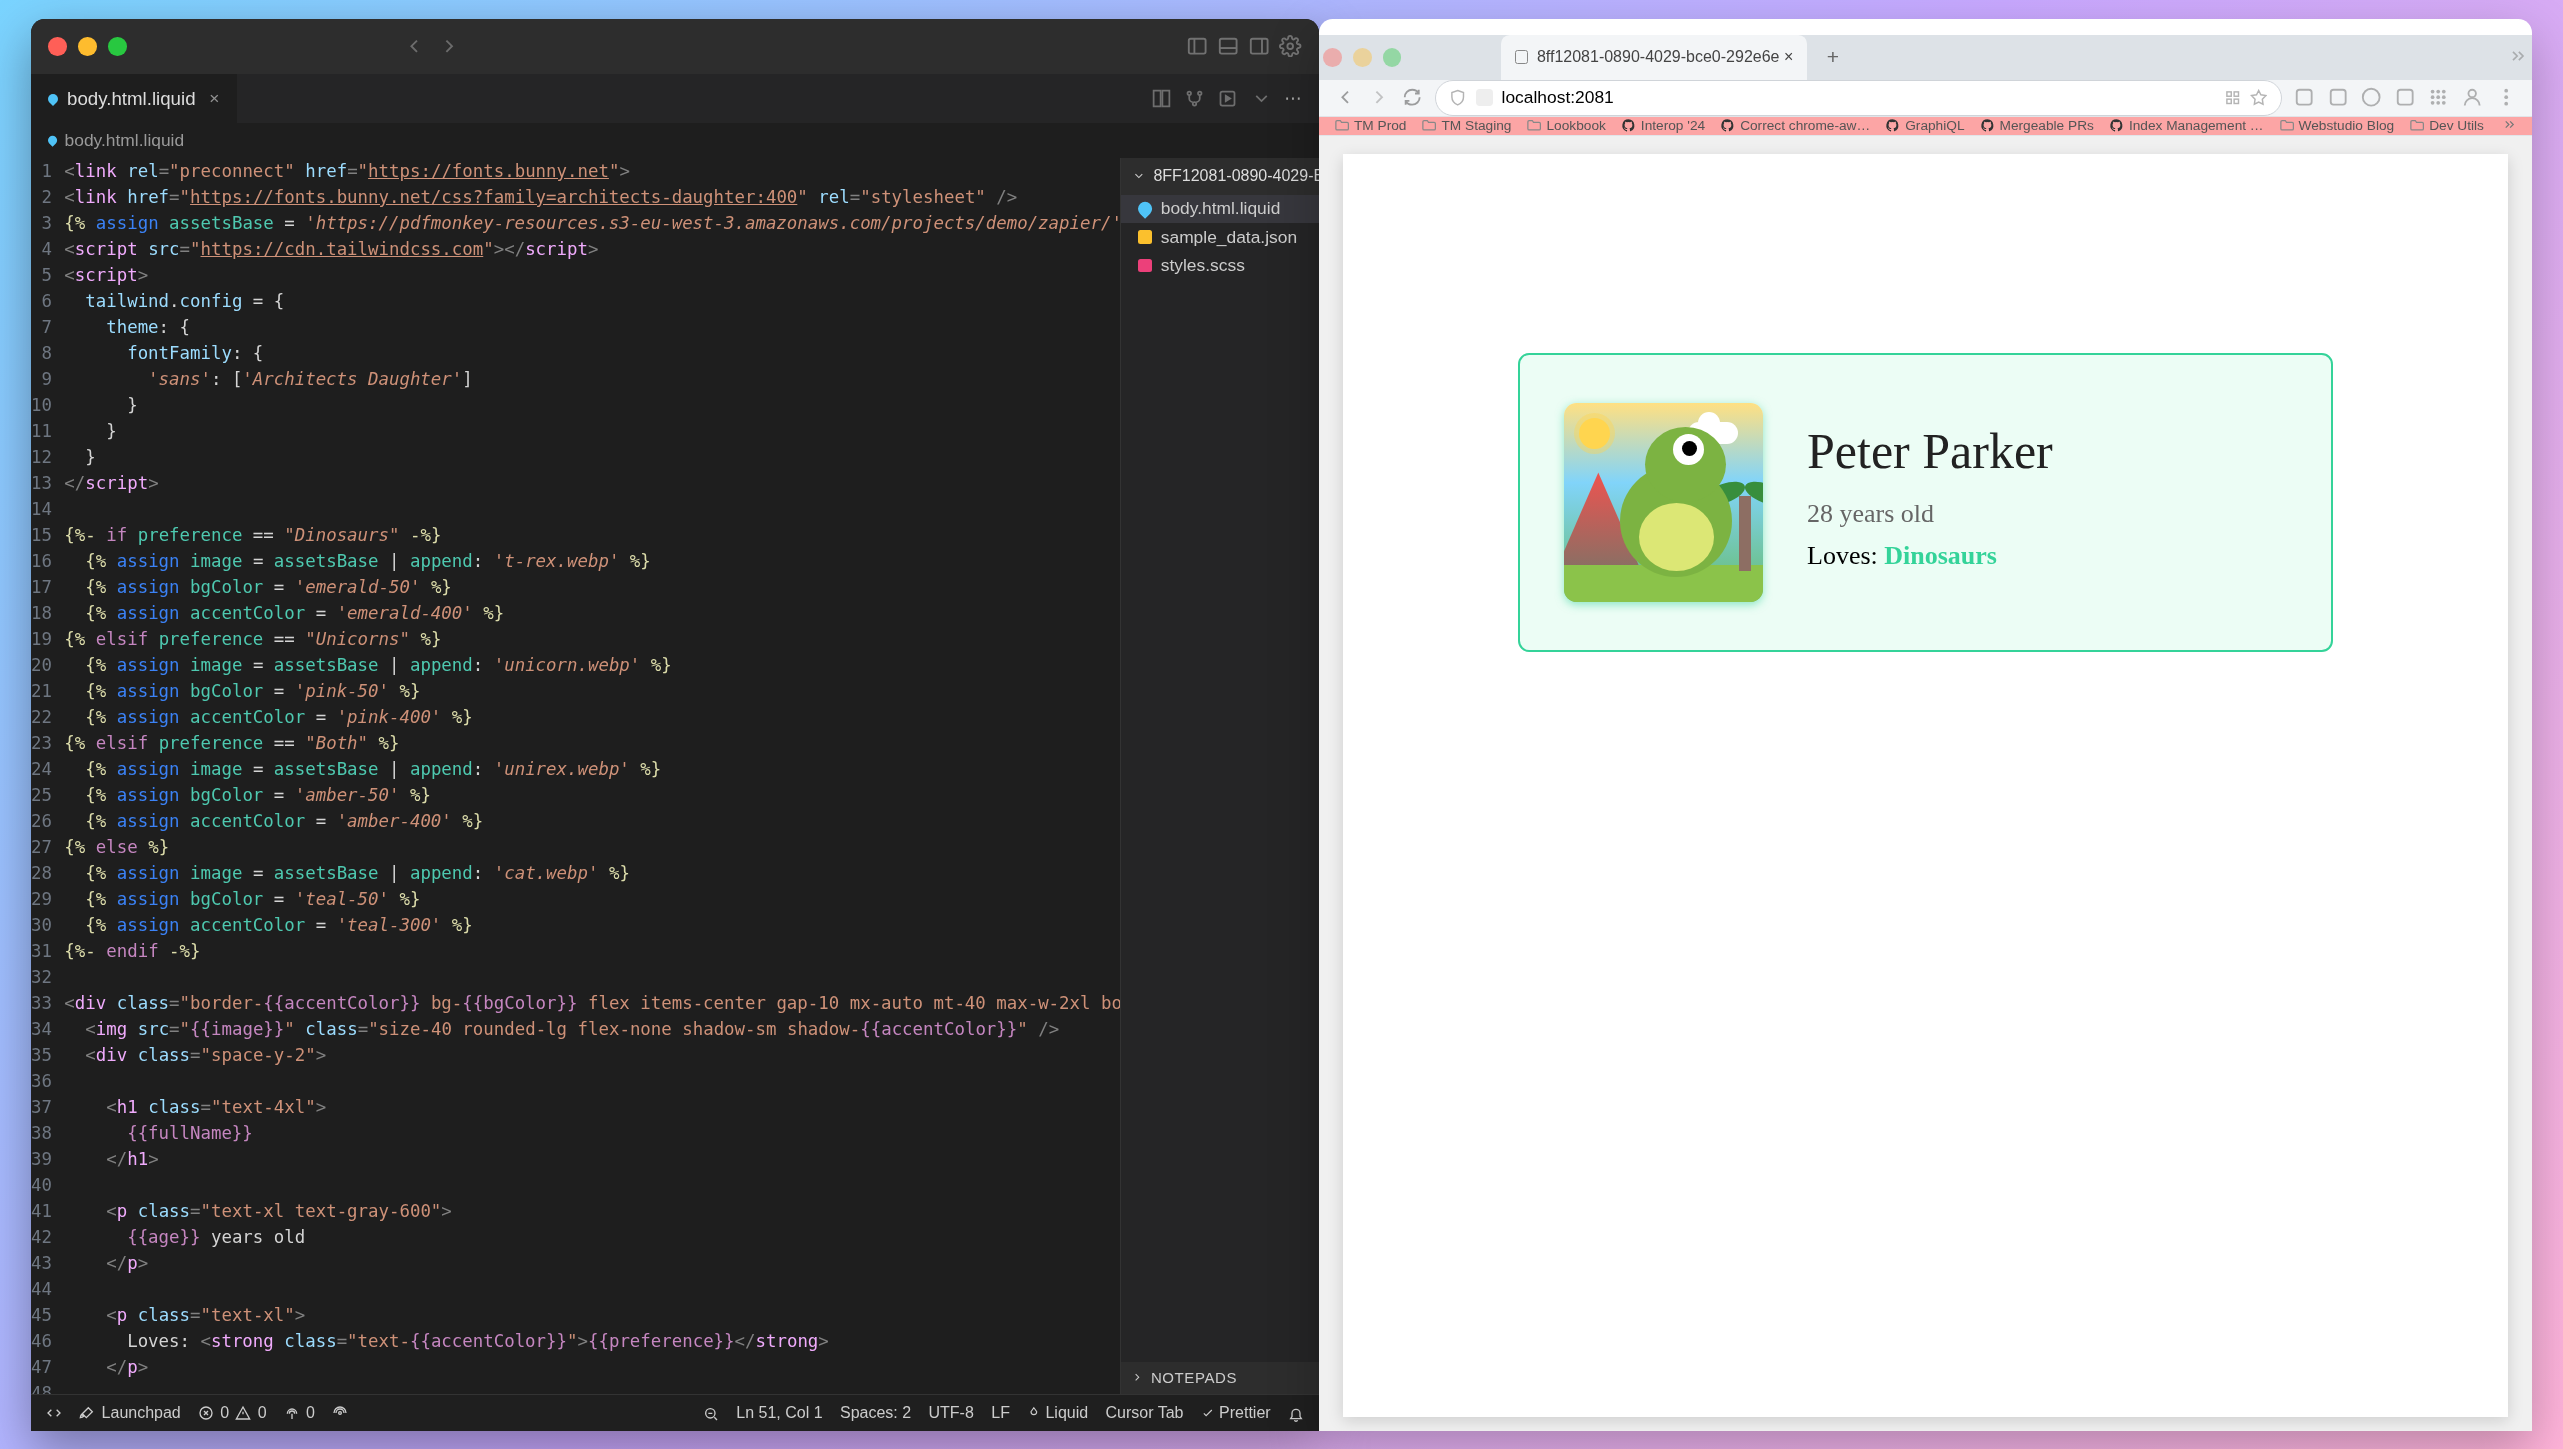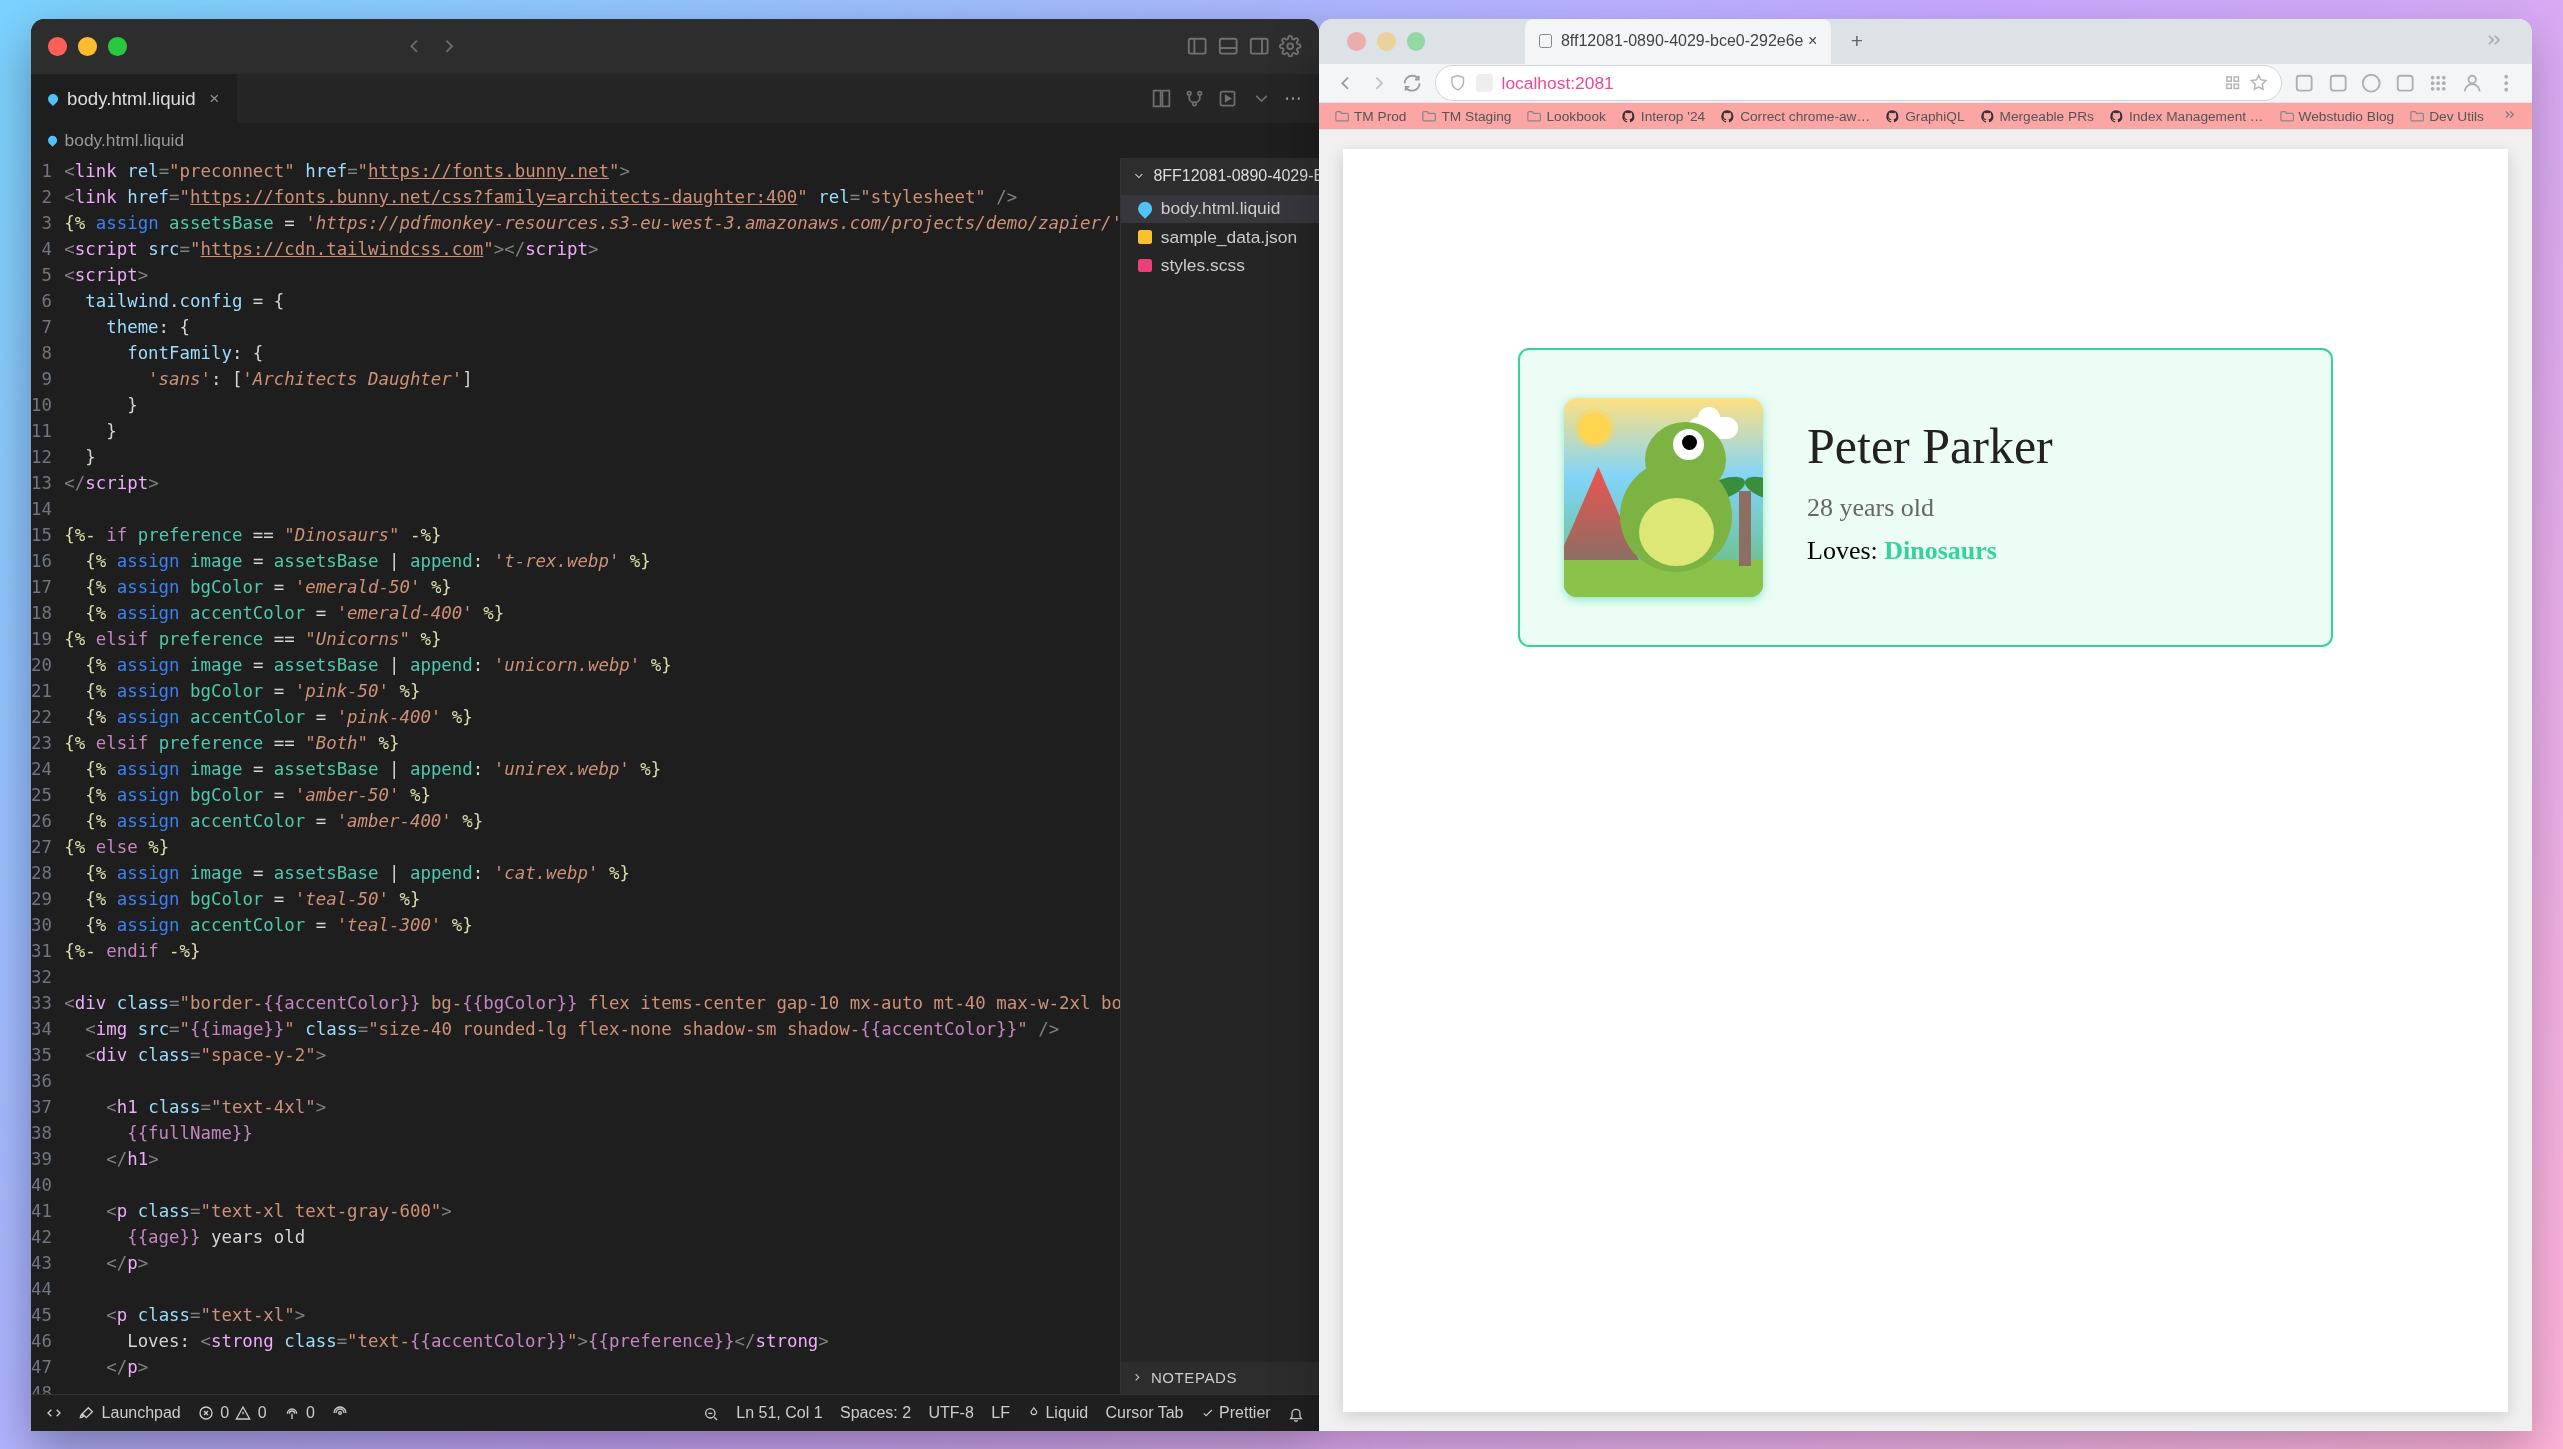--- a/index.html
+++ b/index.html
@@ -90,40 +90,40 @@
 .ed-status .right { margin-left: auto; display: flex; gap: 17.4px; align-items: flex-end; }
 
 
 .browser {
   flex: 1; background:#fff; border-radius: 13.7px 13.7px 0 0;
   display: flex; flex-direction: column; overflow: hidden;
   box-shadow: 0 18.7px 50px rgba(0,0,0,.25);
 }
 .br-titlebar {
   height: 55px; background:#dde2e7; display: flex; align-items: center;
-  padding: 0 28px; gap: 12.4px;
+  padding: 0 4px; gap: 12.4px; margin-top: 16px;
 }
 .br-tab {
   height: 45px; background:#f3f5f7; border-radius: 8.7px 8.7px 0 0;
   display: flex; align-items: center; gap: 8.7px; padding: 0 13.7px;
   font-size: 16px; color:#444; margin-left: 87px;
 }
 .br-newtab { width: 27px; height: 27px; display: flex; align-items: center; justify-content: center; font-size: 21px; color:#666; }
 .br-titlebar .spacer { flex: 1; }
 .br-titlebar-icons svg { width: 20px; height: 20px; opacity: .5; }
 
 .br-toolbar {
   height: 52px; background:#f3f5f7; border-bottom:0.6px solid #e1e4e8;
   display: flex; align-items: center; gap: 11.2px; padding: 0 15px;
 }
 .br-toolbar svg { width: 22.4px; height: 22.4px; opacity: .55; }
 .br-url {
   flex: 1; height: 36px; background:#fff; border:0.6px solid #d0d4d9;
   border-radius: 18.7px; display: flex; align-items: center; gap: 8.7px;
-  padding: 0 13.7px; font-size: 17.4px; color:#ec4899;
+  padding: 0 13.7px; font-size: 17.4px; color:#000000;
 }
 .br-url .fav { width:17.4px;height:17.4px;background:#eee;border-radius:3.7px; }
 .br-url-icons { display: flex; gap: 8.7px; margin-left: auto; }
 
 .br-bookmarks {
   height: 35px; background:#fca5a5; border-bottom:0.6px solid #e1e4e8;
   display: flex; align-items: center; gap: 15px; padding: 0 15px;
   font-size: 13.7px; color:#555;
 }
 .br-bookmarks .bm { display: flex; align-items: center; gap: 5px; }

